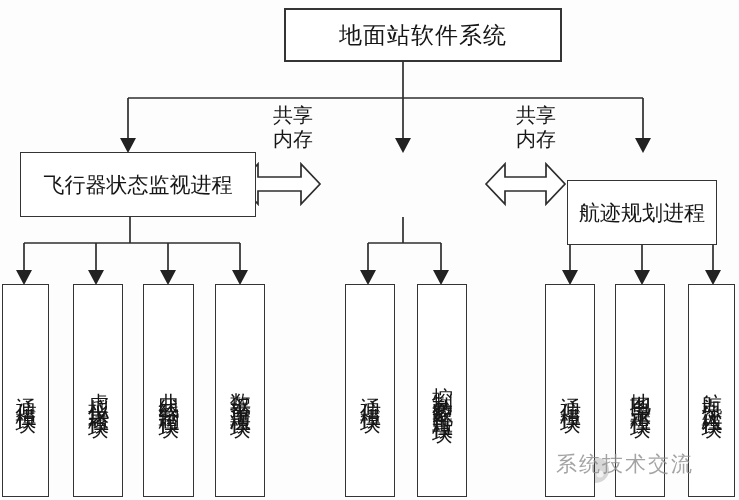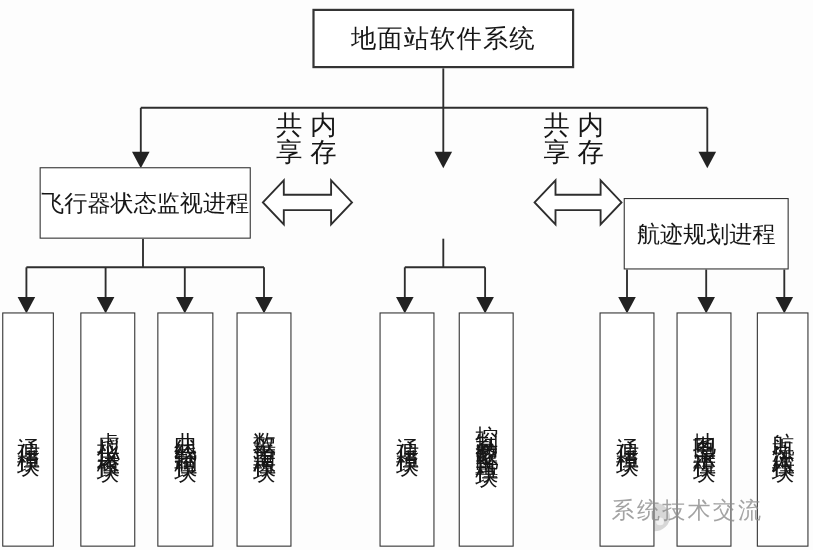--- a/index.html
+++ b/index.html
@@ -21,51 +21,51 @@
     position: absolute;
     background: #ffffff;
     border: 1.5px solid #343434;
     box-sizing: border-box;
     display: flex;
     align-items: center;
     justify-content: center;
     text-align: center;
   }
   .root-box {
-    left: 284px; top: 8px; width: 238px; height: 54px;
+    left: 284px; top: 8px; width: 278px; height: 54px;
     border-width: 2px;
     font-size: 23px;
     letter-spacing: 1px;
   }
   .proc-box {
     top: 152px; height: 65px;
     font-size: 21px;
   }
-  .proc-a { left: 36px;  width: 192px; }
+  .proc-a { left: 20px;  width: 236px; }
   .proc-b { left: 322px; width: 161px; }
   .proc-c { left: 567px; width: 150px; margin-top: 28px; }
   .mod-box {
     top: 284px; height: 213px;
     font-size: 21px;
   }
   .mod-box span {
     writing-mode: vertical-rl;
     text-orientation: upright;
     letter-spacing: 5px;
     line-height: 1.0;
   }
   .shm-label {
     position: absolute;
     top: 103px;
     width: 62px;
-    font-size: 24px;
+    font-size: 20px;
     line-height: 24px;
-    text-align: left;
+    text-align: right;
     display: flex;
-    flex-direction: row;
+    flex-direction: column;
   }
   .shm-left  { left: 251px; }
   .shm-right { left: 494px; }
   .watermark {
     position: absolute;
     left: 556px; top: 450px;
     display: flex;
     align-items: center;
     gap: 5px;
     z-index: 5;

